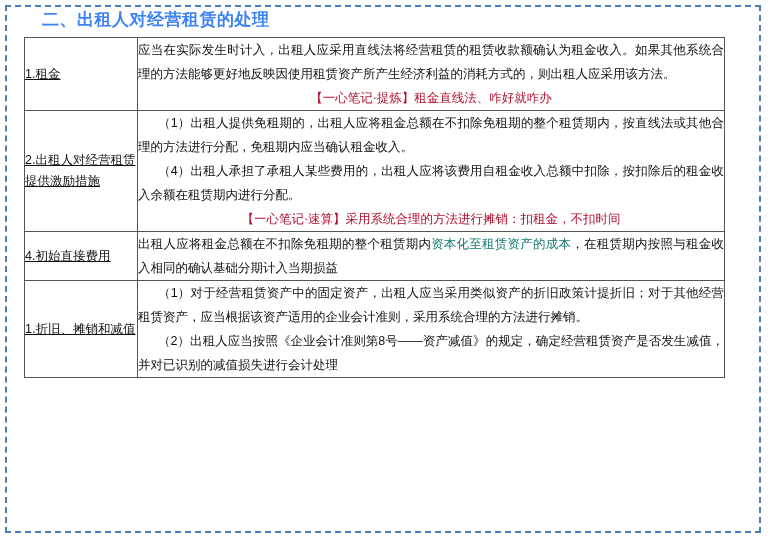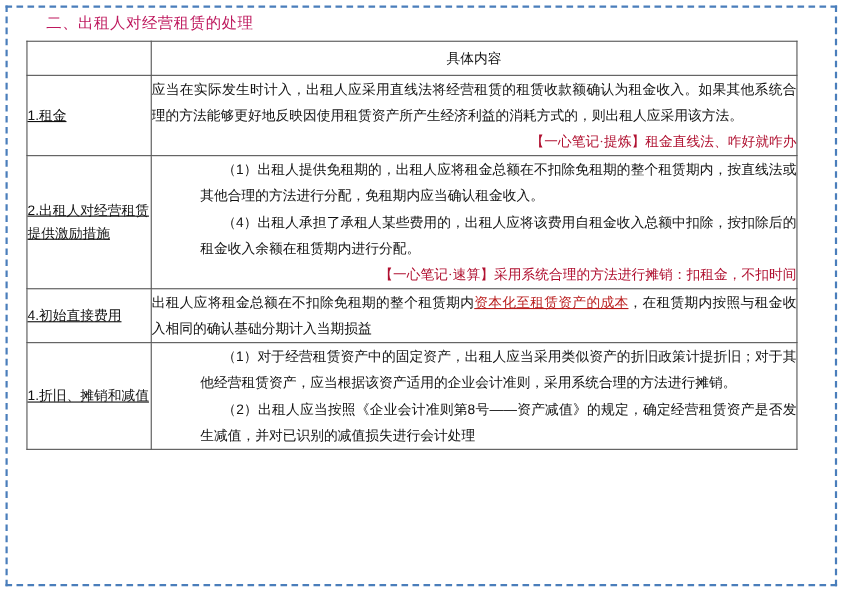--- a/index.html
+++ b/index.html
@@ -23,24 +23,24 @@
     border: 2px dashed #4a7ebb;
     box-sizing: border-box;
   }
   .content {
     position: absolute;
     left: 24px;
     top: 10px;
     width: 700px;
   }
   .section-heading {
-    font-size: 14px;
-    font-weight: normal;
+    font-size: 17px;
+    font-weight: bold;
     letter-spacing: 0.5px;
-    color: #be185d;
+    color: #3b82f6;
     padding-left: 18px;
     padding-bottom: 7px;
     line-height: 20px;
     white-space: nowrap;
   }
   table.note-table {
     border-collapse: collapse;
     width: 700px;
     table-layout: fixed;
     border: 1.5px solid #3a3a3a;
@@ -65,31 +65,29 @@
     padding: 5px 7px 5px 7px;
     color: #111111;
   }
   .para {
     margin: 0;
     text-align: justify;
     text-justify: inter-character;
   }
   .para.indent {
     text-indent: 20px;
-    margin-left: 44px;
   }
   .red-note {
     color: #b01030;
     margin: 0;
-    text-align: right;
+    text-align: center;
     font-family: Liberation Serif, serif;
   }
   .red-inline {
-    color: #b91c1c;
-    text-decoration: underline;
+    color: #0f766e;
   }
   .header-row td {
     height: 30px;
   }
   .header-title {
     text-align: center;
     font-size: 13px;
     color: #111111;
     line-height: 30px;
   }
@@ -105,24 +103,20 @@
 <div class="content">
 
   <div class="section-heading">二、出租人对经营租赁的处理</div>
 
   <table class="note-table">
     <colgroup>
       <col style="width:113px">
       <col style="width:587px">
     </colgroup>
     <tbody>
-      <tr class="header-row">
-        <td class="label-cell empty-head"></td>
-        <td class="content-cell header-title">具体内容</td>
-      </tr>
 
     <tr>
           <td class="label-cell">1.租金</td>
           <td class="content-cell">
             <div class="para">应当在实际发生时计入，出租人应采用直线法将经营租赁的租赁收款额确认为租金收入。如果其他系统合理的方法能够更好地反映因使用租赁资产所产生经济利益的消耗方式的，则出租人应采用该方法。</div>
             <div class="red-note">【一心笔记·提炼】租金直线法、咋好就咋办</div>
           </td>
         </tr>
         <tr>
           <td class="label-cell">2.出租人对经营租赁提供激励措施</td>

